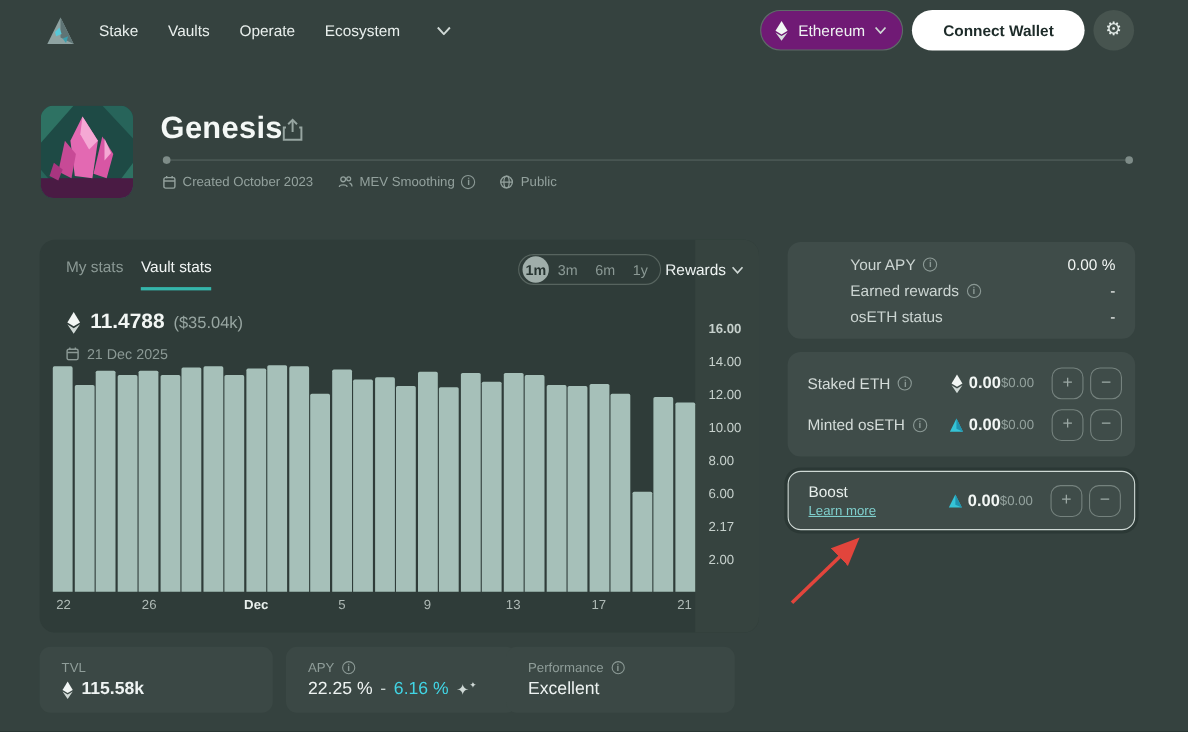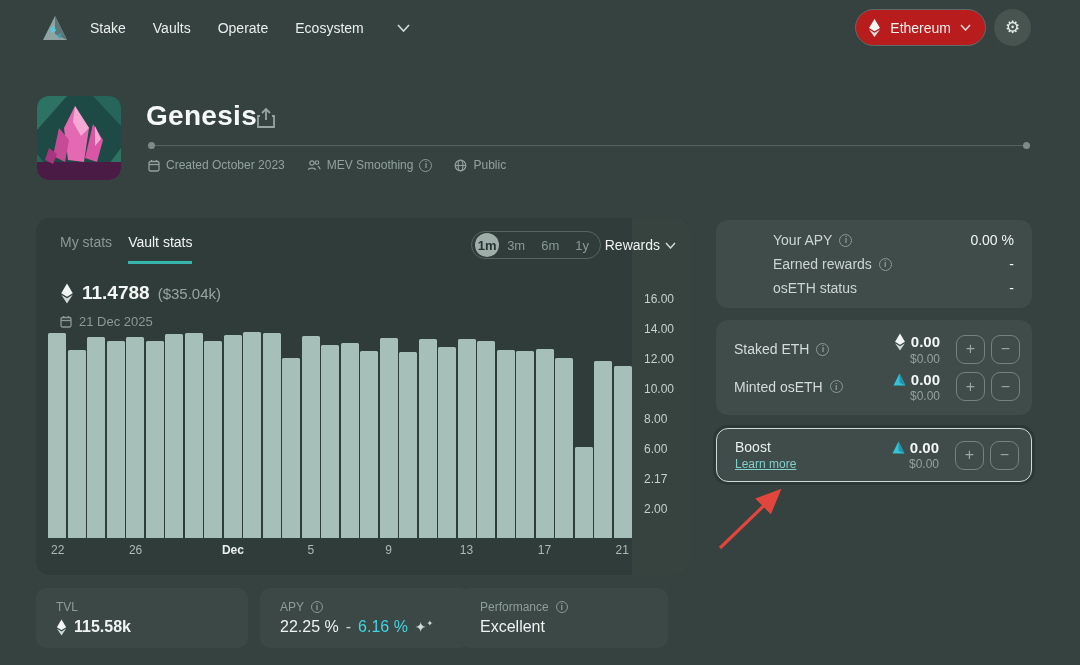--- a/index.html
+++ b/index.html
@@ -6,21 +6,21 @@
   *{box-sizing:border-box;font-family:"Liberation Sans",sans-serif;}
   .page{position:relative;width:1080px;height:665px;background:#35423f;overflow:hidden;color:#eef3f2;}
 
   
   .nav{position:absolute;top:0;left:0;right:0;height:56px;display:flex;align-items:center;}
   .logo{position:absolute;left:34px;top:8px;width:42px;height:42px;display:flex;align-items:center;justify-content:center;}
   .nav-items{position:absolute;left:90px;display:flex;align-items:center;gap:27px;}
   .nav-item{font-size:14px;font-weight:500;color:#e9efed;cursor:pointer;}
   .nav-chevron{margin-left:6px;display:flex;align-items:center;color:#cfd8d5;}
   .nav-right{position:absolute;right:49px;top:9px;display:flex;align-items:center;gap:8px;}
-  .net-pill{height:37px;display:flex;align-items:center;gap:9px;padding:0 14px 0 12px;border-radius:19px;background:#b91c1c;border:1px solid #5e6b68;cursor:pointer;}
+  .net-pill{height:37px;display:flex;align-items:center;gap:9px;padding:0 14px 0 12px;border-radius:19px;background:#701a75;border:1px solid #5e6b68;cursor:pointer;}
   .net-pill .net-label{font-size:14px;font-weight:500;color:#eef3f2;}
   .connect-btn{height:37px;padding:0 28px;border-radius:19px;background:#ffffff;border:none;color:#1d2b29;font-size:14px;font-weight:600;display:flex;align-items:center;cursor:pointer;}
   .gear-btn{width:37px;height:37px;border-radius:50%;background:#47544f;display:flex;align-items:center;justify-content:center;cursor:pointer;}
   .gear-glyph{font-family:"DejaVu Sans",sans-serif;font-size:17px;color:#e3ebe8;line-height:1;}
 
   
   .vault-avatar{position:absolute;left:37px;top:96px;width:84px;height:84px;border-radius:12px;overflow:hidden;}
   .page-title{position:absolute;left:146px;top:100px;font-size:28px;font-weight:700;letter-spacing:.3px;color:#f4f8f6;}
   .share-btn{position:absolute;left:256px;top:107px;cursor:pointer;}
   .hdr-divider{position:absolute;left:152px;right:54px;top:145px;height:1px;background:#55635f;}
@@ -56,21 +56,21 @@
 
   
   .side-card{position:absolute;left:716px;width:316px;background:#3f4c49;border-radius:12px;}
   .card-summary{top:220px;height:88px;display:flex;flex-direction:column;justify-content:space-around;padding:8px 18px;}
   .sum-row{display:flex;align-items:center;justify-content:space-between;margin-left:39px;}
   .sum-label{display:flex;align-items:center;gap:7px;font-size:14px;color:#ccd5d2;}
   .sum-value{font-size:14px;font-weight:500;color:#f1f5f3;}
   .card-positions{top:320px;height:95px;display:flex;flex-direction:column;justify-content:space-around;padding:10px 12px 10px 18px;}
   .pos-row{display:flex;align-items:center;}
   .pos-label{display:flex;align-items:center;gap:7px;font-size:14px;color:#d4dcd9;flex:1;}
-  .val-block{display:flex;flex-direction:column;align-items:flex-end;margin-right:10px;}
+  .val-block{display:flex;flex-direction:row;align-items:flex-start;margin-right:10px;}
   .val-line{display:flex;align-items:center;gap:5px;font-size:15px;font-weight:700;color:#f2f6f4;}
   .val-usd{font-size:12px;color:#93a19d;margin-top:1px;}
   .sq-btn{width:29px;height:29px;border-radius:9px;border:1.5px solid #75827e;background:transparent;color:#9aa7a3;font-size:16px;line-height:1;display:flex;align-items:center;justify-content:center;cursor:pointer;margin-left:6px;padding:0;}
   .card-boost{top:428px;height:54px;border:1.5px solid #cfd9d5;box-shadow:0 0 0 3px rgba(26,37,35,.35);display:flex;align-items:center;padding:0 12px 0 18px;}
   .boost-left{flex:1;display:flex;flex-direction:column;gap:2px;}
   .boost-title{font-size:14px;font-weight:500;color:#e8efec;}
   .boost-link{font-size:12px;color:#7fcfcd;text-decoration:underline;cursor:pointer;}
   .red-arrow{position:absolute;left:700px;top:470px;pointer-events:none;}
 
   
@@ -111,20 +111,21 @@
       <div class="net-pill">
         <svg width="13" height="20" viewBox="0 0 13 20">
           <polygon points="6.5,1 12,10 6.5,13.3 1,10" fill="#f2f6f4"></polygon>
           <polygon points="6.5,14.8 12,11.5 6.5,19 1,11.5" fill="#d6dedc"></polygon>
         </svg>
         <span class="net-label">Ethereum</span>
         <svg class="chev" width="11" height="7" viewBox="0 0 11 7">
           <polyline points="1,1 5.5,6 10,1" fill="none" stroke="#cfd8d5" stroke-width="1.6"></polyline>
         </svg>
       </div>
+      <button class="connect-btn">Connect Wallet</button>
       <div class="gear-btn">
         <span class="gear-glyph">⚙</span>
       </div>
     </div>
   </div>
 
   <div class="vault-avatar">
     <svg width="84" height="84" viewBox="0 0 84 84">
       <rect width="84" height="84" fill="#1e4a45"></rect>
       <polygon points="0,0 30,0 0,34" fill="#2e7263"></polygon>
@@ -250,21 +251,21 @@
         <div class="bar" title="21 Dec: 11.48" style="height: 172.2px; background: rgb(166, 192, 185);"></div>
       </div>
     <div class="y-axis">
         <div class="ytick" style="bottom: 22px;">2.00</div>
         <div class="ytick" style="bottom: 52px;">2.17</div>
         <div class="ytick" style="bottom: 82px;">6.00</div>
         <div class="ytick" style="bottom: 112px;">8.00</div>
         <div class="ytick" style="bottom: 142px;">10.00</div>
         <div class="ytick" style="bottom: 172px;">12.00</div>
         <div class="ytick" style="bottom: 202px;">14.00</div>
-        <div class="ytick" style="bottom: 232px;">16.00</div>
+        <div class="ytick" style="bottom: 232px; font-weight: bold;">16.00</div>
       </div>
     <div class="x-axis">
         <div class="xtick" style="left: 9.73333px;">22</div>
         <div class="xtick" style="left: 87.6px;">26</div>
         <div class="xtick bold" style="left: 184.933px;">Dec</div>
         <div class="xtick" style="left: 262.8px;">5</div>
         <div class="xtick" style="left: 340.667px;">9</div>
         <div class="xtick" style="left: 418.533px;">13</div>
         <div class="xtick" style="left: 496.4px;">17</div>
         <div class="xtick" style="left: 574.267px;">21</div>

